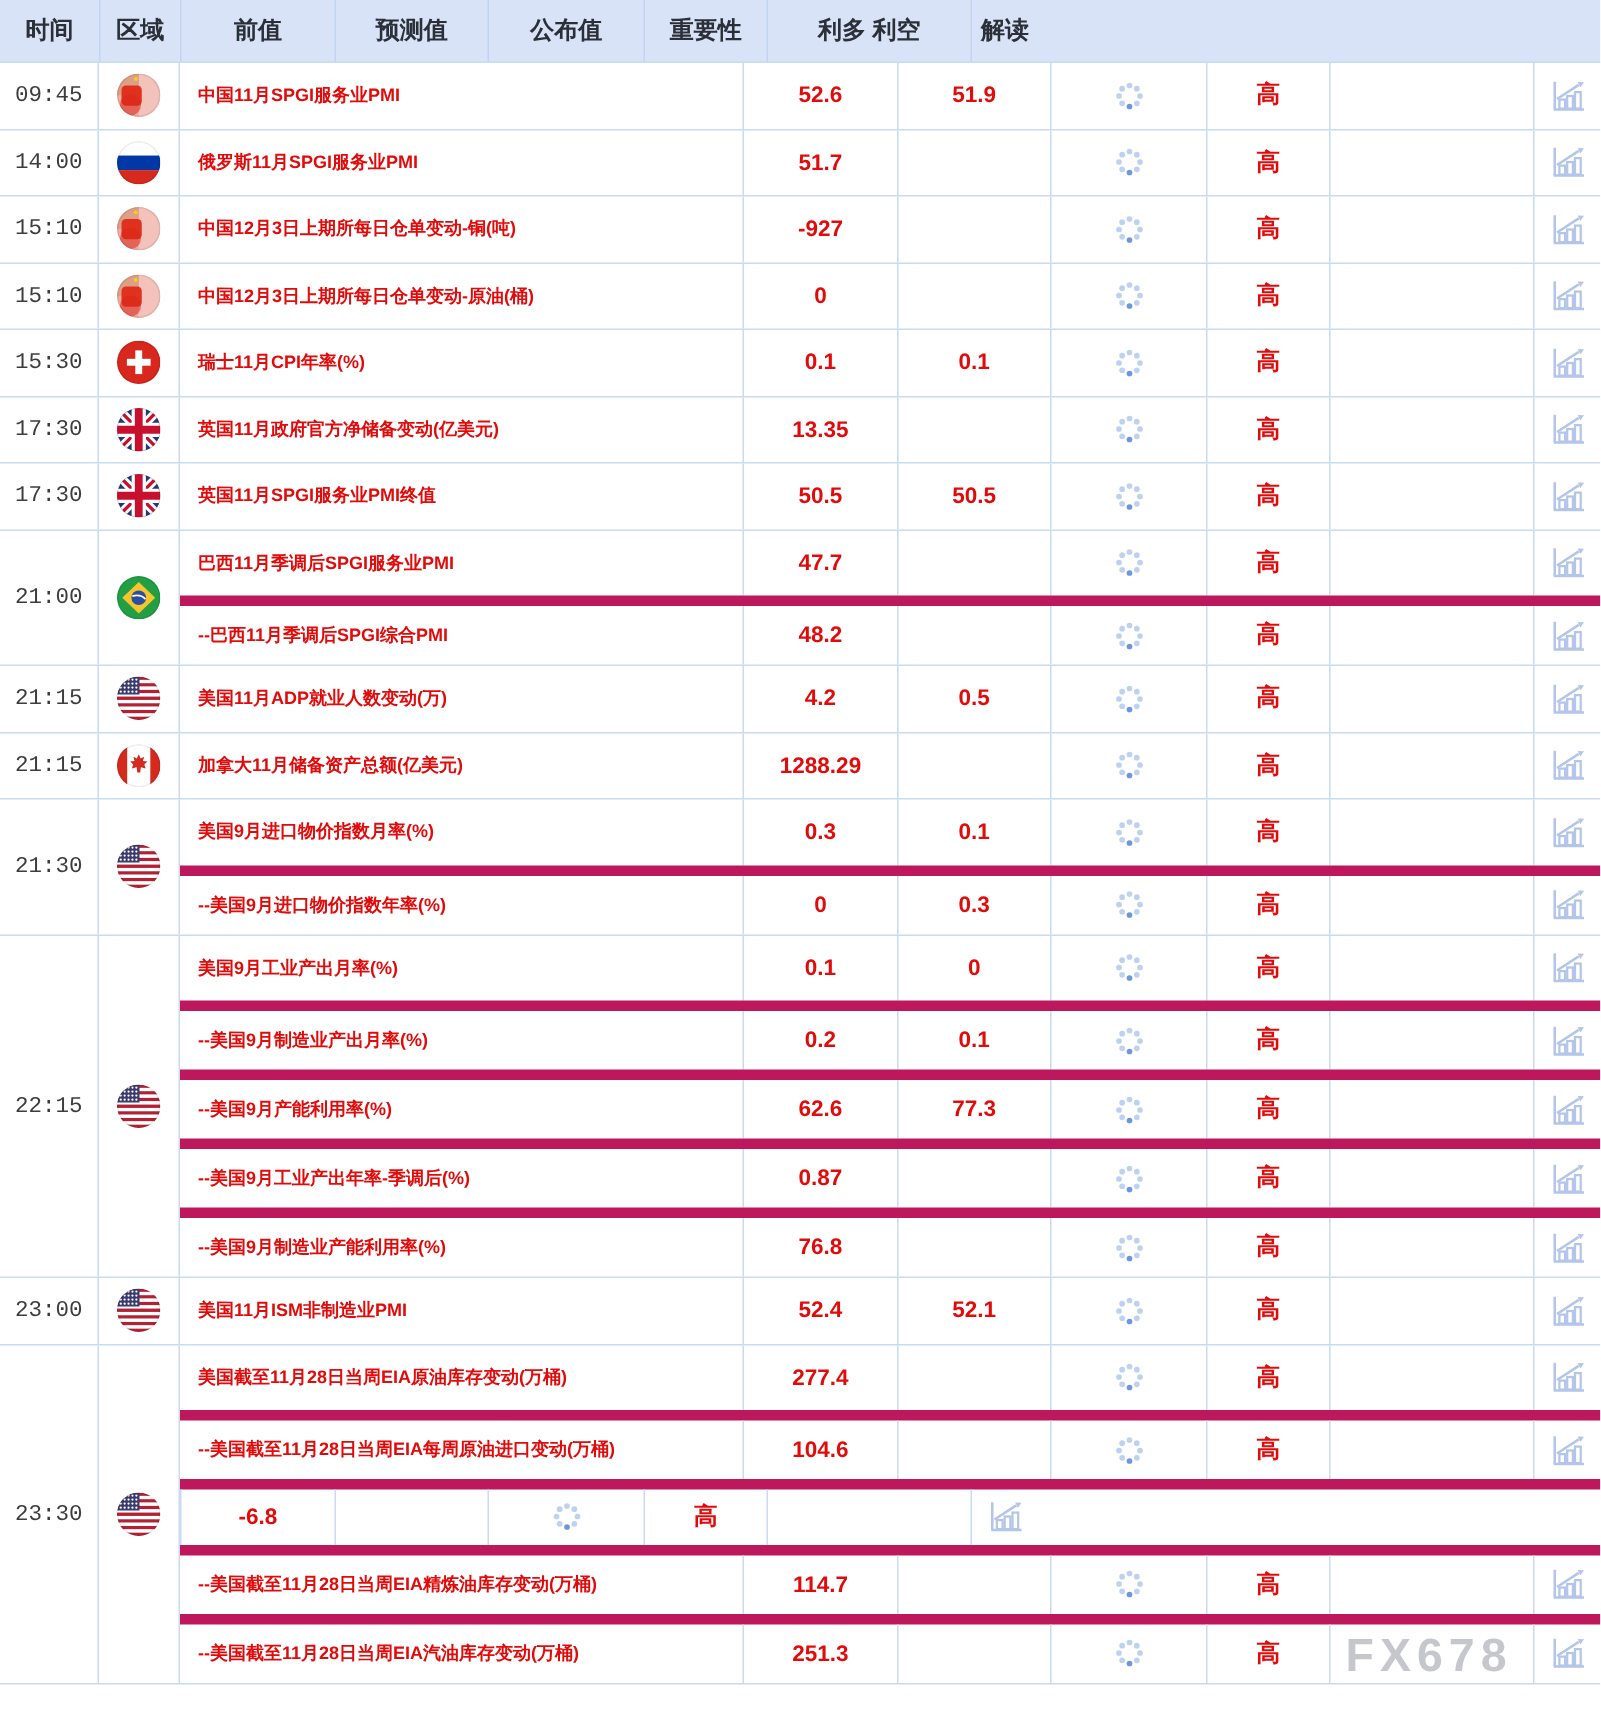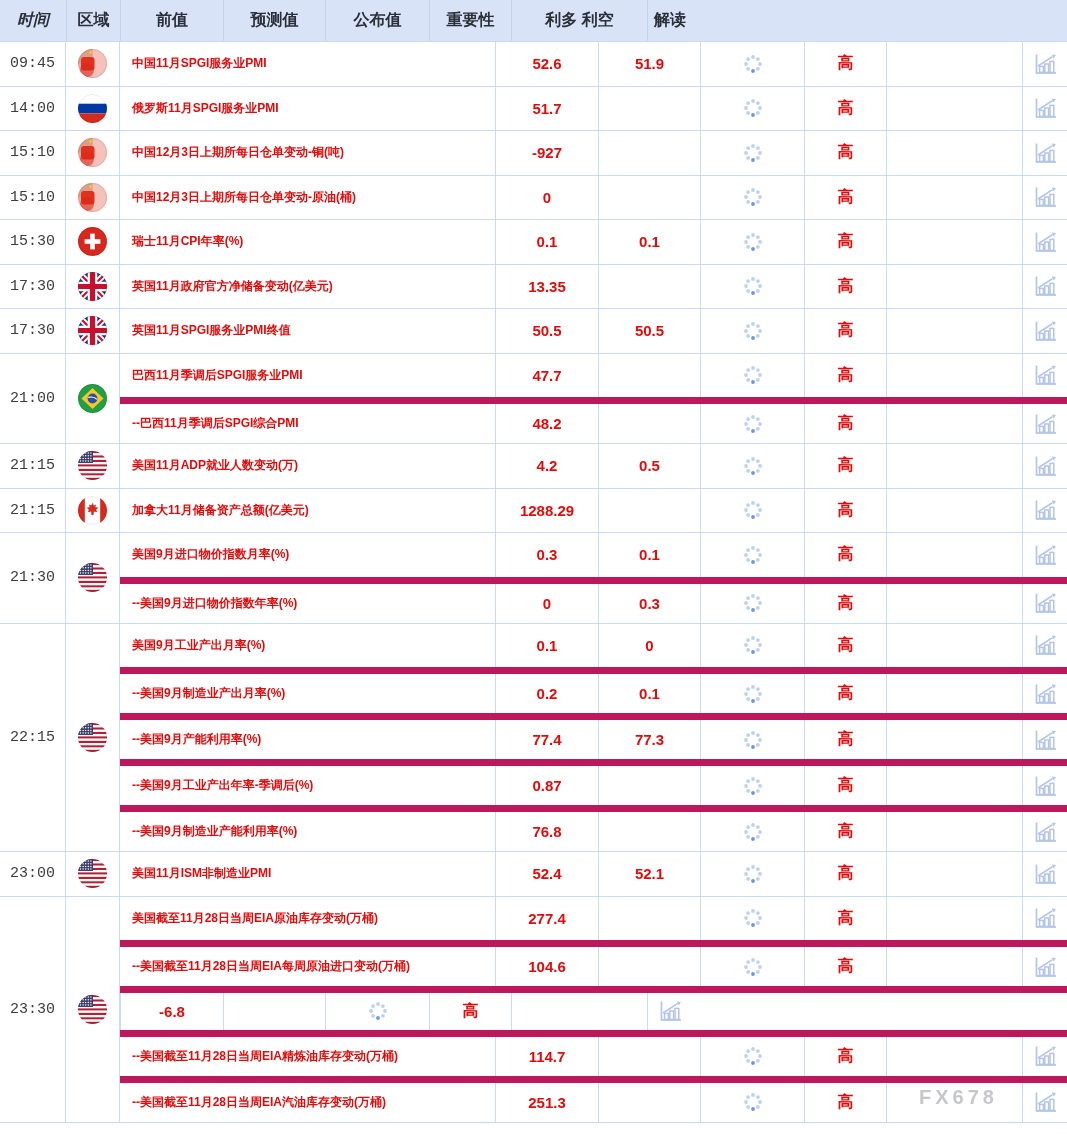--- a/index.html
+++ b/index.html
@@ -10,21 +10,21 @@
   }
   
   .hdr{display:flex; height:42px; background:#d9e3f8; border-bottom:1px solid #c9daf3; box-sizing:border-box;}
   .hdr .hcell{
     display:flex; align-items:center; justify-content:center;
     font-size:16px; font-weight:700; color:#2a2f38; box-sizing:border-box;
     border-left:1px solid #c3d4ef;
   }
   .hdr .hcell:first-child{border-left:none;}
   
-  .c-time{width:66px;font-style:italic;} .c-region{width:54px;} .c-ind{width:375px;}
+  .c-time{width:66px;} .c-region{width:54px;} .c-ind{width:375px;}
   .c-prev{width:103px;} .c-fc{width:102px;} .c-pub{width:104px;}
   .c-imp{width:82px;} .c-bb{width:136px;} .c-int{width:45px;}
   
   .group{display:flex; border-bottom:1px solid #c9daf3; box-sizing:border-box;}
   .g-time{
     width:66px; display:flex; align-items:center; justify-content:center;
     font-size:15px; color:#3d3d3d; border-right:1px solid #c9daf3; box-sizing:border-box;font-family:Liberation Mono, monospace;
   }
   .g-region{
     width:54px; display:flex; align-items:center; justify-content:center;
@@ -37,22 +37,22 @@
   .cell-ind{
     width:375px; justify-content:flex-start; padding:9px 10px 9px 12px;
     font-size:12px; font-weight:700; color:#e20b0b; line-height:21px; cursor:pointer;
   }
   .cell-val{font-size:15px; font-weight:700; color:#e20b0b; border-left:1px solid #c9daf3;}
   .cell-prev{width:103px;} .cell-fc{width:102px;} .cell-pub{width:104px;}
   .cell-imp{width:82px; font-size:16px;} .cell-bb{width:136px;} .cell-int{width:45px; cursor:pointer;}
   .flag{width:29px; height:29px; border-radius:50%; overflow:hidden; position:relative; flex:0 0 auto;}
   .flag svg{display:block;}
   .watermark{
-    position:absolute; left:897px; top:1086px; font-size:20px; font-weight:700;
-    color:#b5b8be; opacity:.78; letter-spacing:4px; user-select:none;margin-left:22px;
+    position:absolute; left:897px; top:1086px; font-size:31px; font-weight:700;
+    color:#b5b8be; opacity:.78; letter-spacing:4px; user-select:none;
   }
 </style>
 </head>
 <body>
 
 <div class="cal">
   <div class="hdr" id="hdr">
       <div class="hcell c-time">时间</div>
       <div class="hcell c-region">区域</div>
       <div class="hcell c-prev">前值</div>
@@ -794,21 +794,21 @@
     <rect x="6.6" y="13.4" width="3.8" height="6" fill="none" stroke="#b3c5e9" stroke-width="1.5"></rect>
     <rect x="11.8" y="11" width="3.8" height="8.4" fill="none" stroke="#b3c5e9" stroke-width="1.5"></rect>
     <rect x="17" y="8.4" width="3.8" height="11" fill="none" stroke="#b3c5e9" stroke-width="1.5"></rect>
     <line x1="5" y1="13" x2="19.5" y2="3.6" stroke="#b3c5e9" stroke-width="1.7"></line>
     <polygon points="18.8,1.6 23,1.9 20.6,5.4" fill="#b3c5e9"></polygon>
   </svg>
             </div>
           </div>
           <div class="subrow">
             <div class="cell cell-ind">--美国9月产能利用率(%)</div>
-            <div class="cell cell-val cell-prev">77.4</div>
+            <div class="cell cell-val cell-prev">62.6</div>
             <div class="cell cell-val cell-fc">77.3</div>
             <div class="cell cell-val cell-pub">
               <svg width="20" height="20" viewBox="0 0 20 20">
                 <circle cx="17.0" cy="10.0" r="1.9" fill="#bcd2f0"></circle>
                 <circle cx="14.9" cy="14.9" r="1.9" fill="#bcd2f0"></circle>
                 <circle cx="10.0" cy="17.0" r="1.9" fill="#6c97dd"></circle>
                 <circle cx="5.1" cy="14.9" r="1.9" fill="#bcd2f0"></circle>
                 <circle cx="3.0" cy="10.0" r="1.9" fill="#bcd2f0"></circle>
                 <circle cx="5.1" cy="5.1" r="1.9" fill="#bcd2f0"></circle>
                 <circle cx="10.0" cy="3.0" r="1.9" fill="#bcd2f0"></circle>

